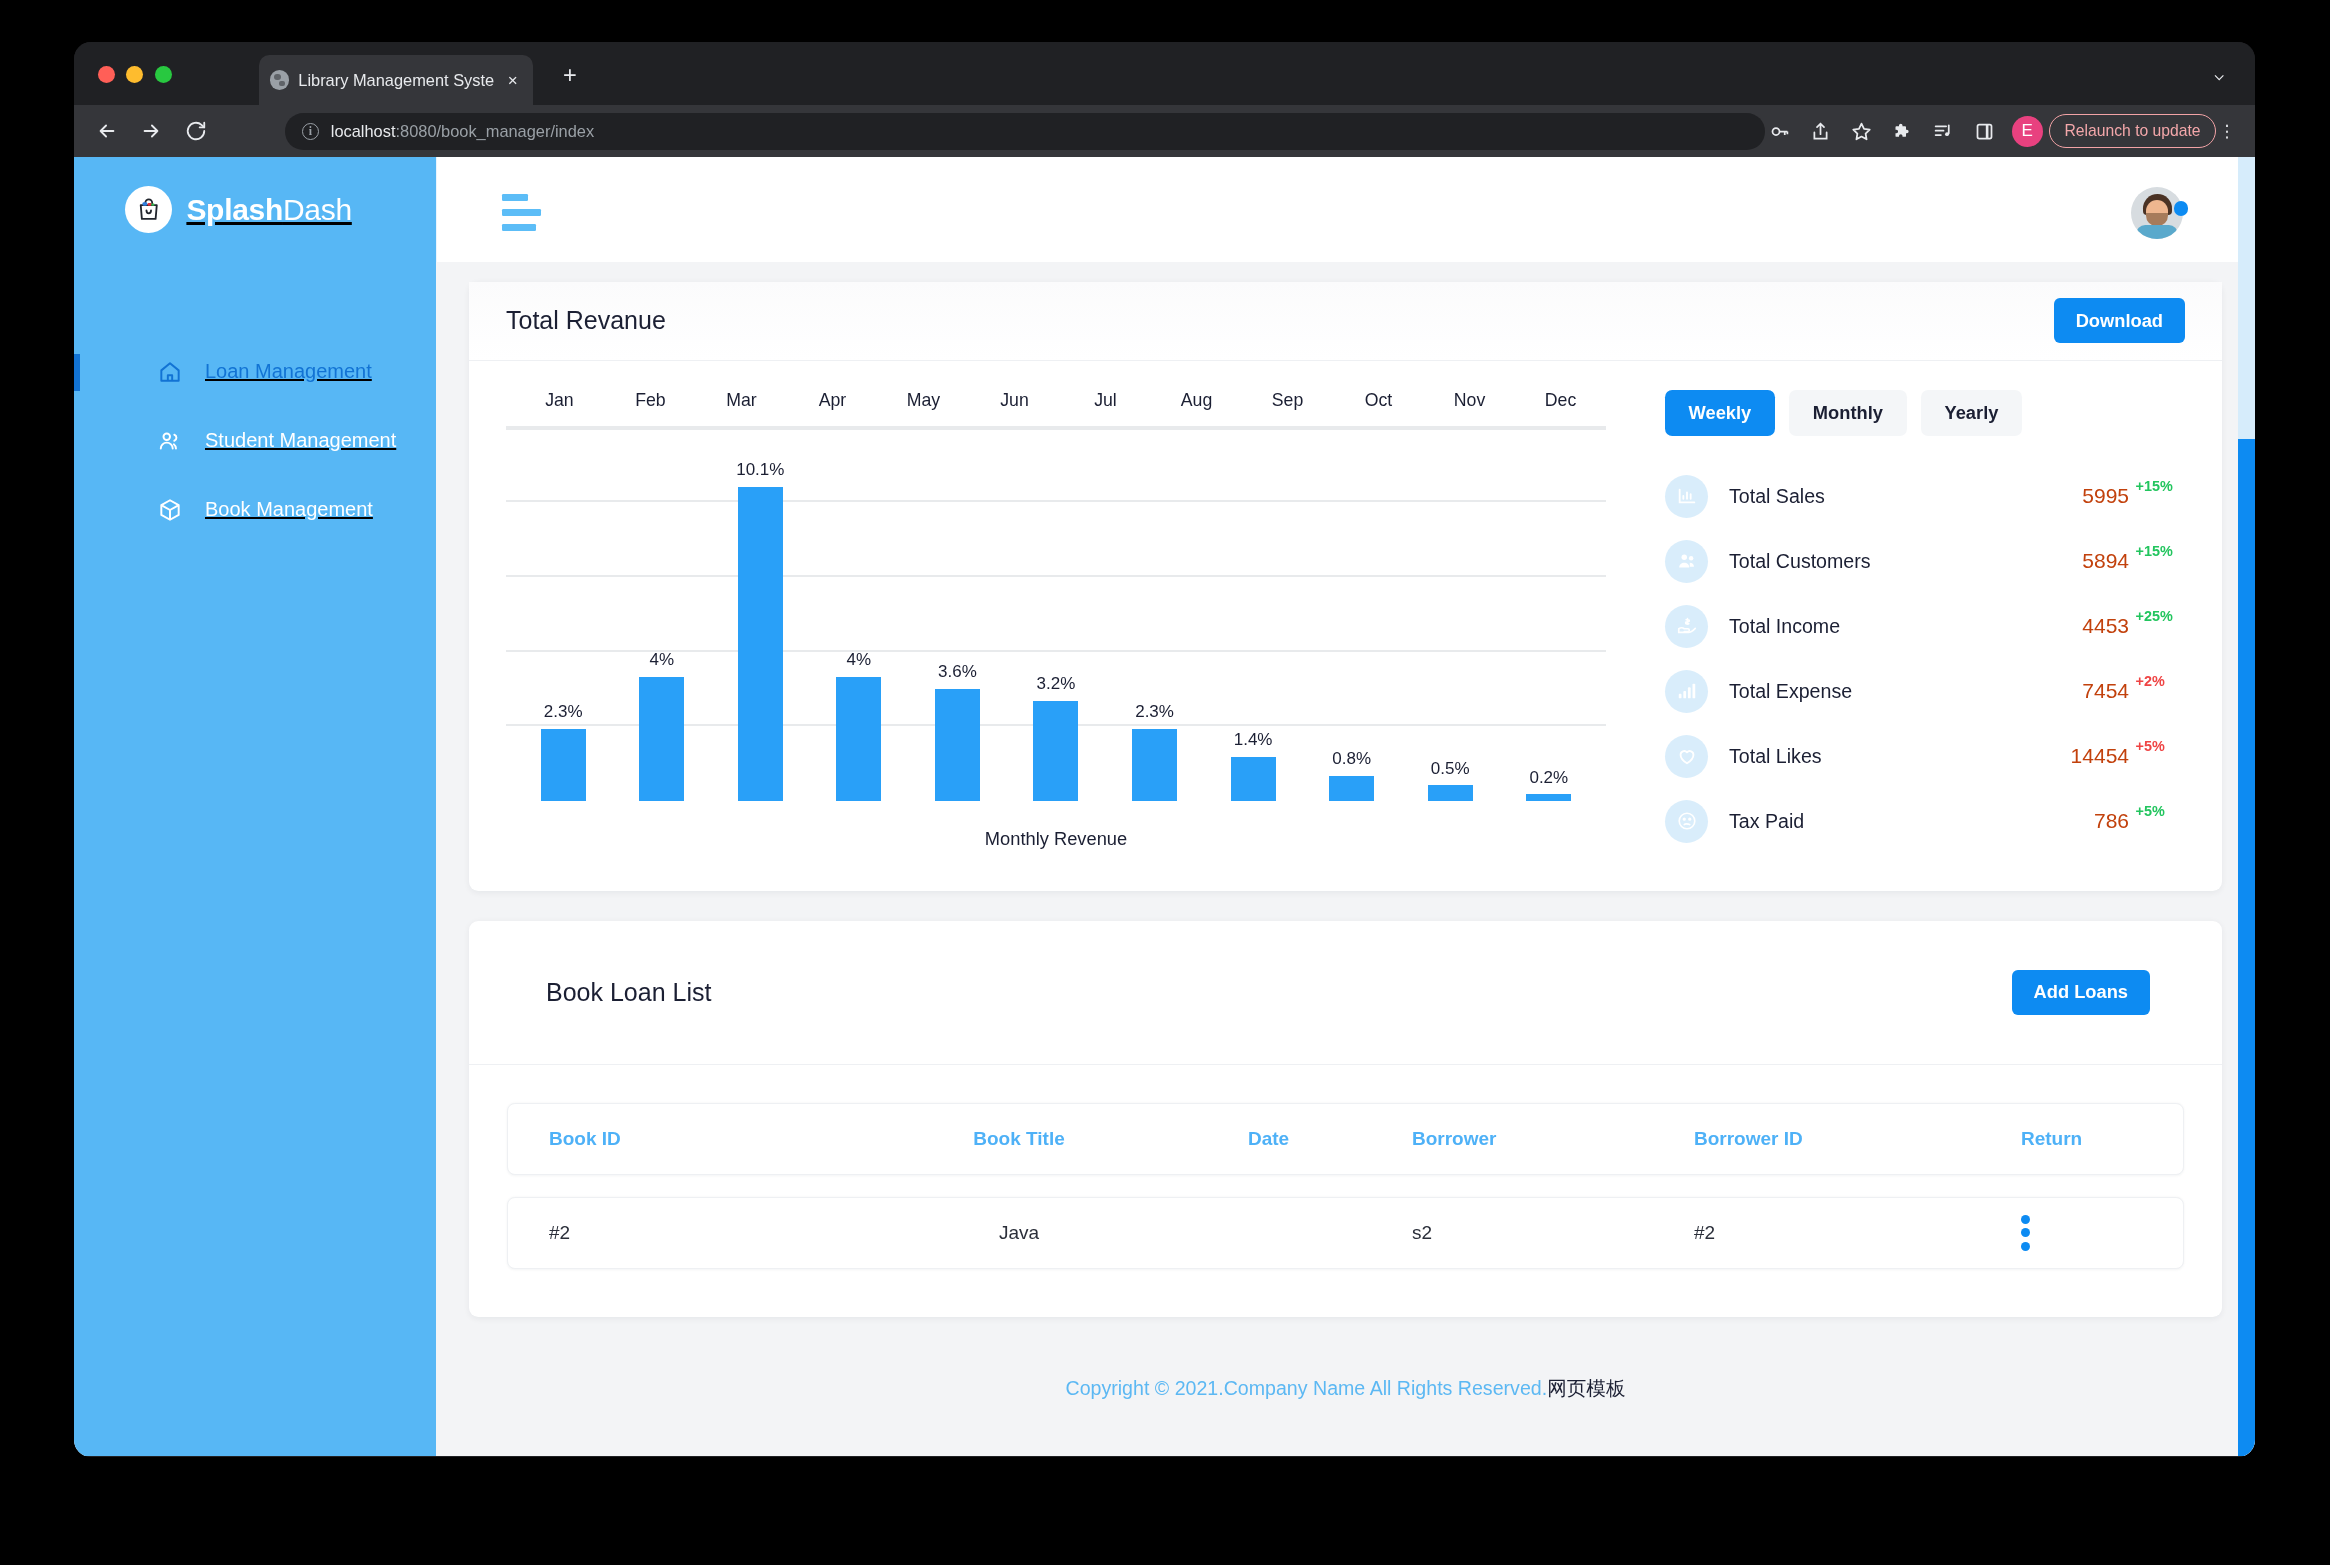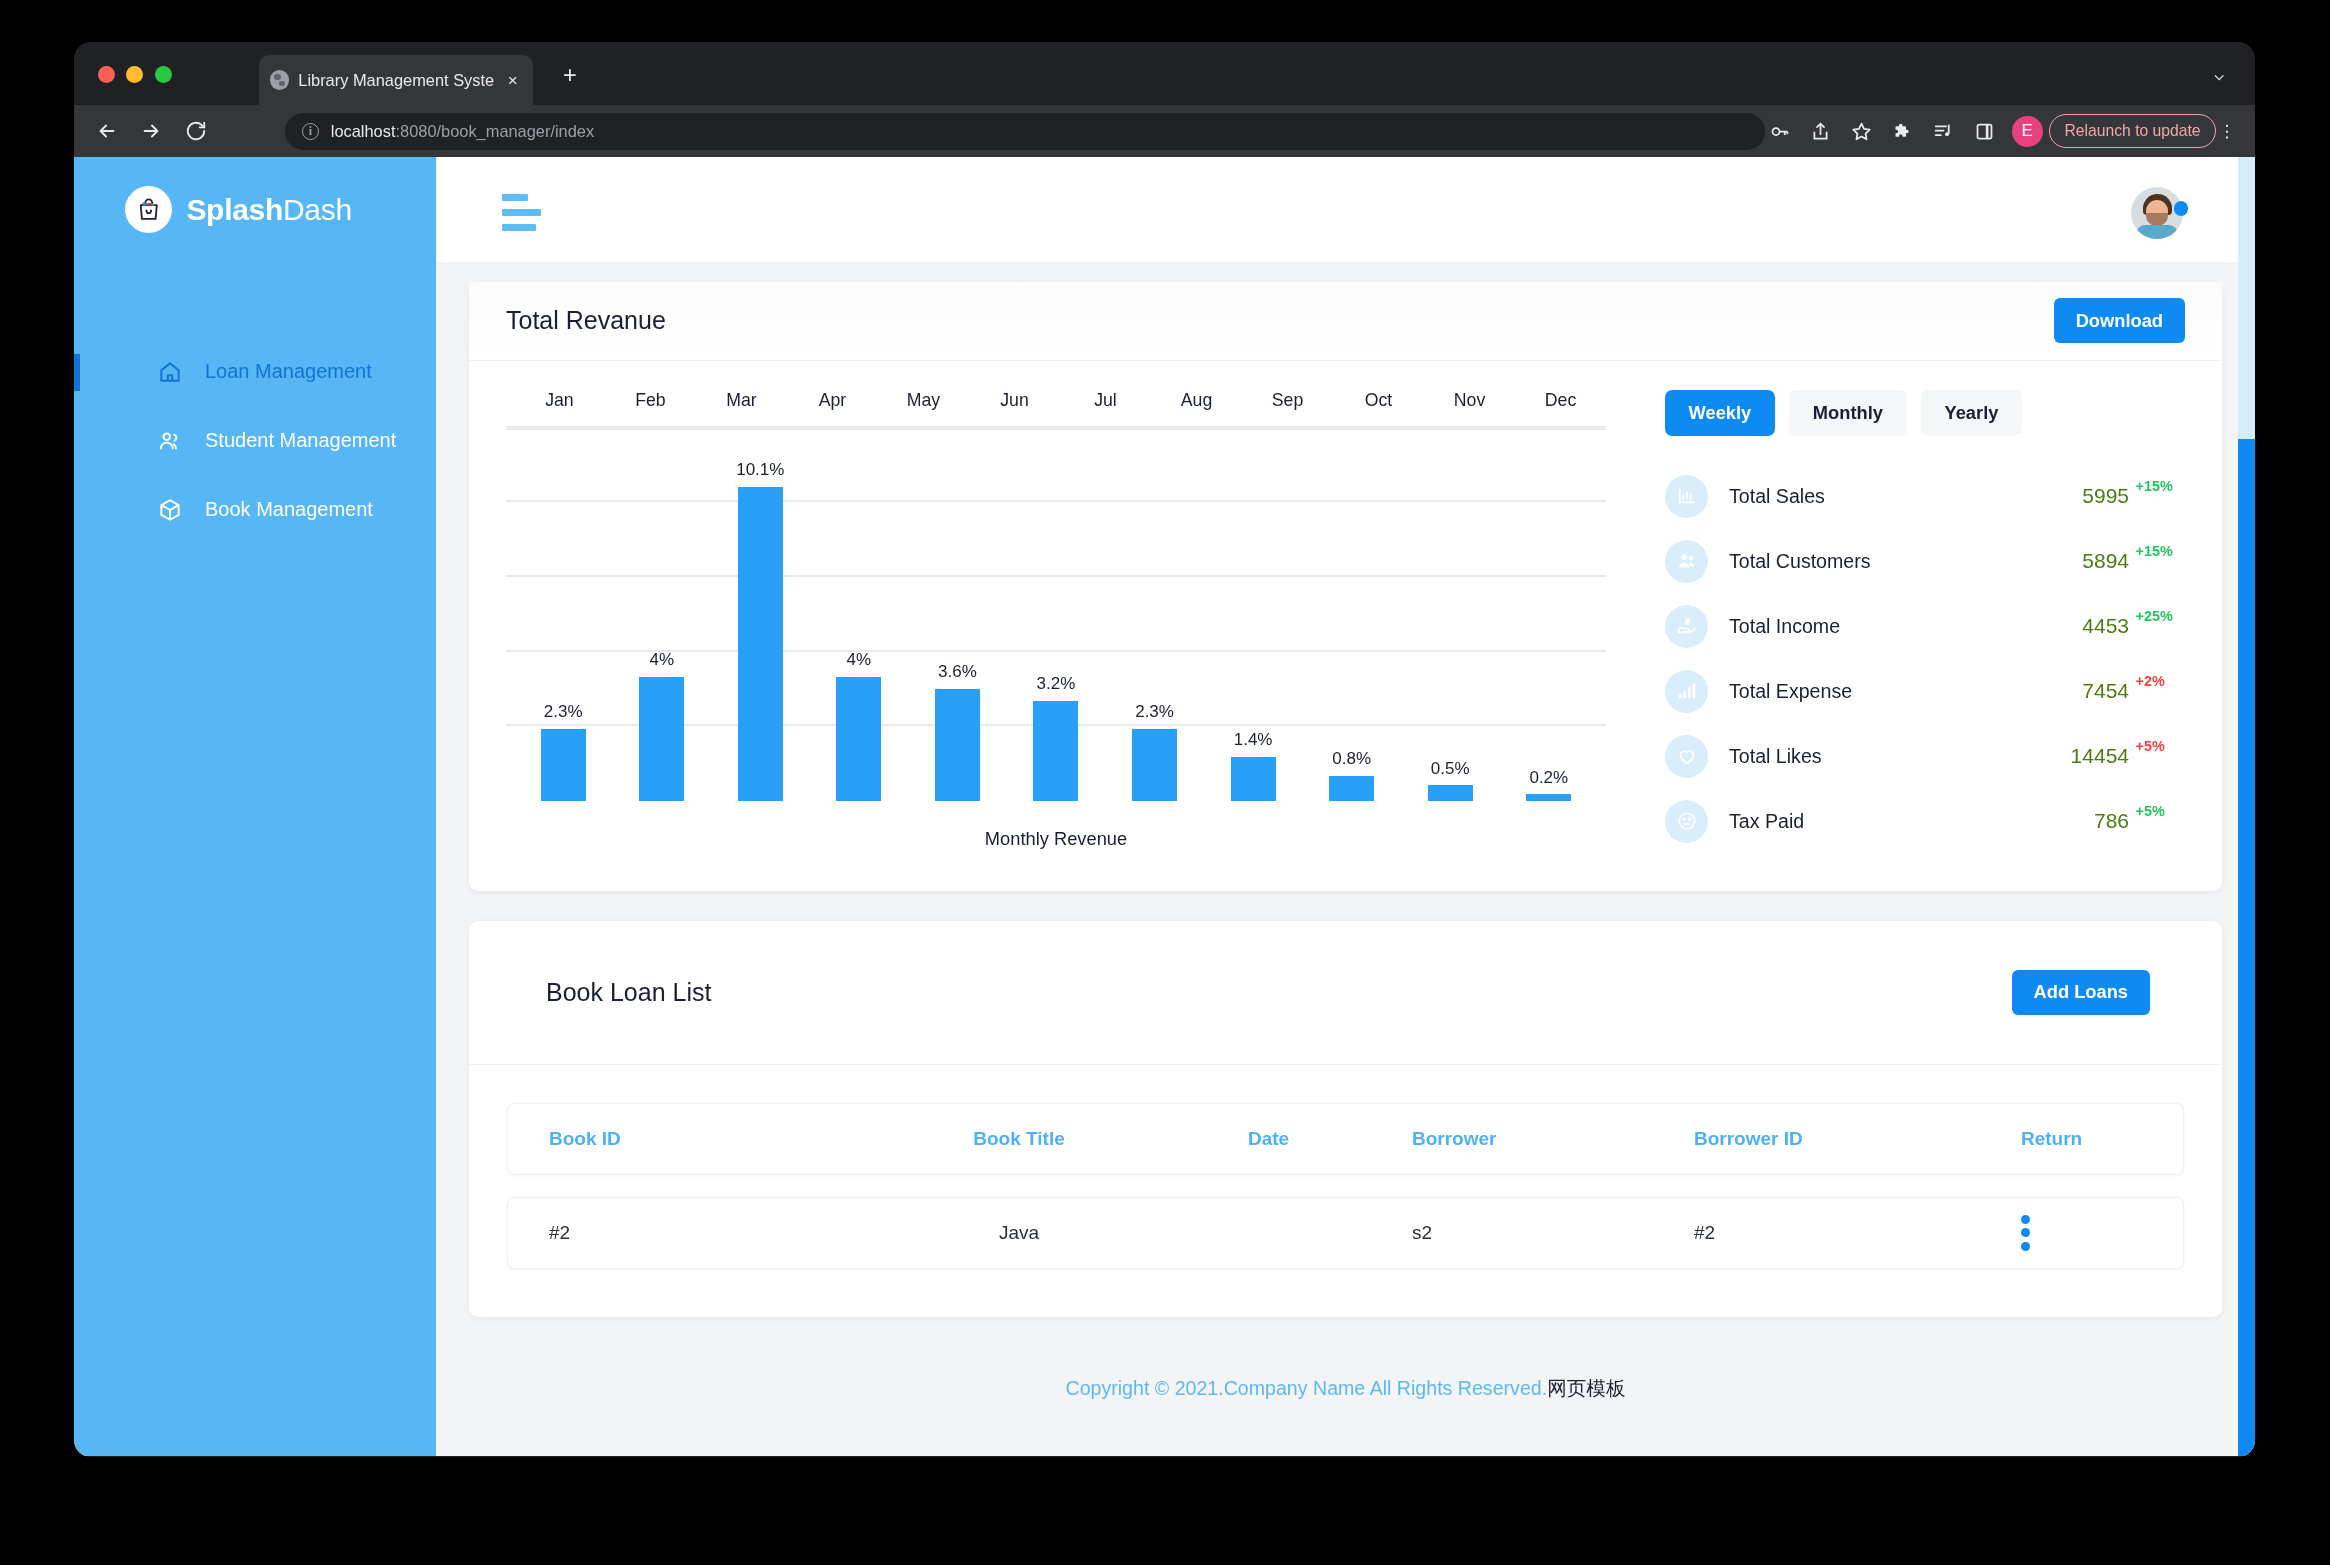--- a/index.html
+++ b/index.html
@@ -144,20 +144,21 @@
     height: 1299px;
     background: #f3f4f6;
     overflow: hidden;
   }
 
   
   #sidebar {
     position: absolute; left: 0; top: 0;
     width: 362px; height: 100%;
     background: #57b7f5;
+    text-decoration: underline;
   }
   #brand {
     height: 105px;
     display: flex; align-items: center;
     padding-left: 51px; gap: 14.4px;
   }
   #brand-mark {
     width: 47px; height: 47px; border-radius: 50%;
     background: #fff; flex: none;
     display: flex; align-items: center; justify-content: center;
@@ -339,21 +340,21 @@
   .stat-ico {
     width: 43px; height: 43px; border-radius: 50%;
     background: #d9edfb; flex: none;
     display: flex; align-items: center; justify-content: center;
   }
   .stat-label {
     margin-left: 21px; font-size: 19.6px; color: #1b1f33;
     flex: 1;
   }
   .stat-value {
-    font-size: 21px; color: #4d7c0f;
+    font-size: 21px; color: #c2410c;
     text-align: right;
   }
   .stat-delta {
     width: 56px; text-align: left; padding-left: 6.5px;
     font-size: 14.4px; font-weight: 700;
     align-self: flex-start; margin-top: 14.4px;
   }
   .stat-delta.up { color: #22c55e; }
   .stat-delta.down { color: #ef4444; }
 

